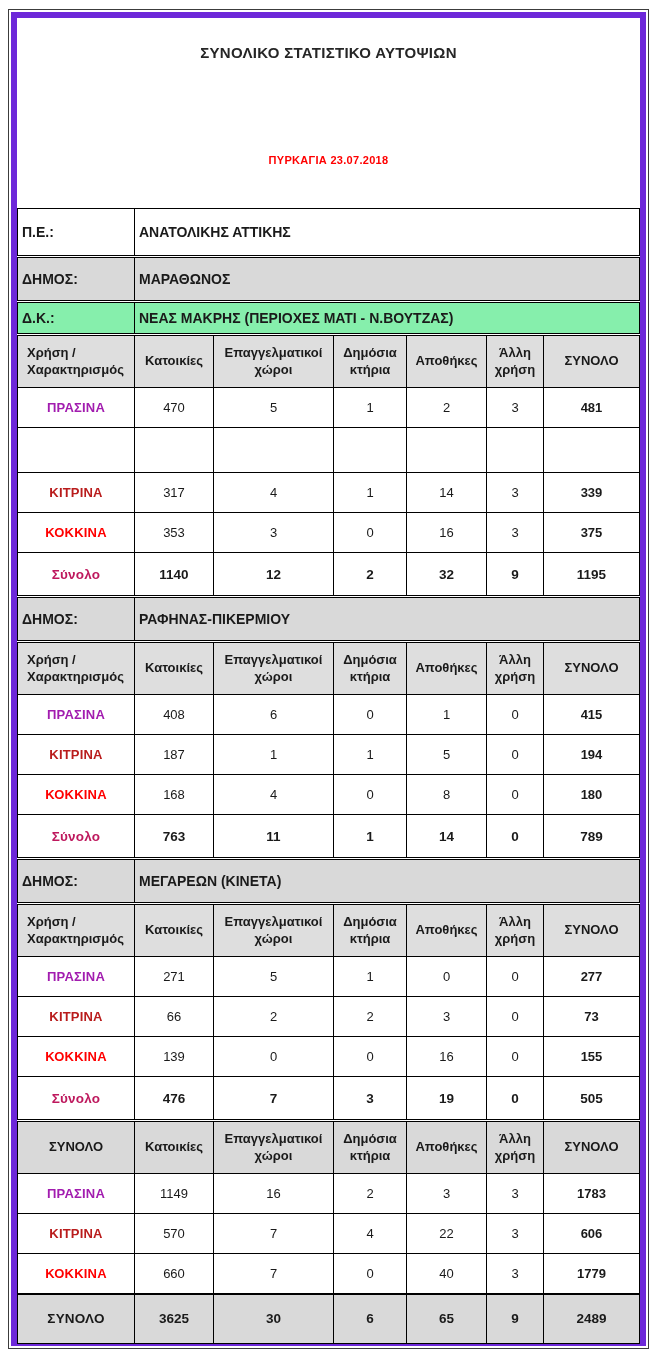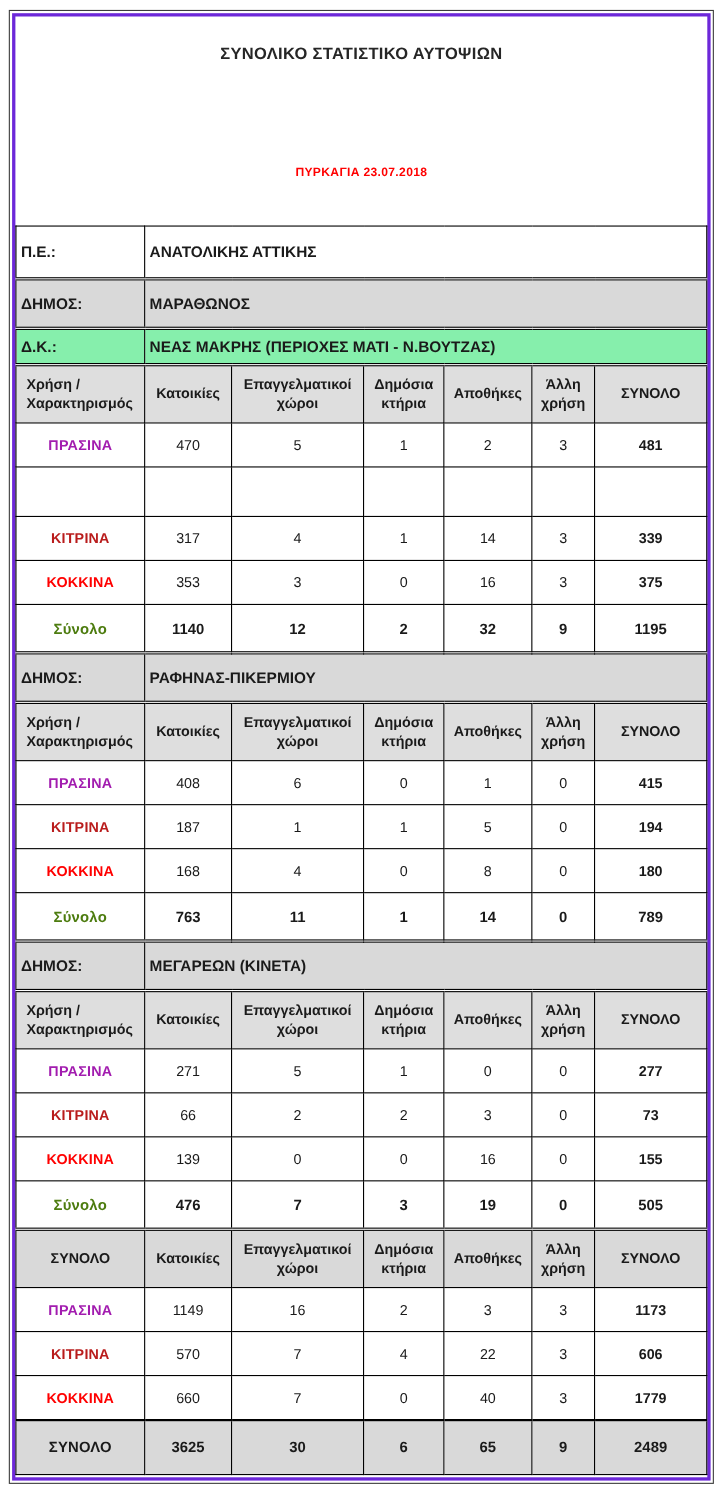--- a/index.html
+++ b/index.html
@@ -6,21 +6,21 @@
   body{
     width:658px;height:1360px;position:relative;overflow:hidden;
     font-family:"Liberation Sans","DejaVu Sans",sans-serif;
     color:#1a1a1a;
   }
   .sheet{
     position:absolute;left:8px;top:9px;width:641px;height:1340px;
     border:1px solid #3c3c3c;padding:2px;box-sizing:border-box;
   }
   .sheet-inner{
-    border:3px solid #6d28d9;width:100%;height:100%;
+    border:6px solid #6d28d9;width:100%;height:100%;
     box-sizing:border-box;background:#fff;
   }
   .title-block{height:190px;position:relative;}
   .doc-title{
     text-align:center;padding-top:26px;font-weight:bold;font-size:15px;
     color:#262626;letter-spacing:.3px;
   }
   .doc-subtitle{
     position:absolute;top:136px;left:0;width:100%;text-align:center;
     font-weight:bold;font-size:11px;color:#ff0000;letter-spacing:.3px;
@@ -51,21 +51,21 @@
   tr.grand-head td.rowhead{text-align:center;padding-left:4px;}
   
   tr.data-row td{height:40px;background:#fff;}
   tr.kind-empty td{height:45px;}
   td.lbl{text-align:left;font-weight:bold;padding-left:9px;letter-spacing:.2px;}
   td.sum{text-align:right;font-weight:bold;padding-right:9px;font-size:13.5px;}
   tr.kind-green td.lbl{color:#a21caf;}
   tr.kind-yellow td.lbl{color:#b91c1c;}
   tr.kind-red td.lbl{color:#ff0000;}
   tr.kind-total td{font-weight:bold;height:44px;font-size:13.5px;}
-  tr.kind-total td.lbl{color:#4d7c0f;}
+  tr.kind-total td.lbl{color:#be185d;}
   tr.kind-grand_total td{
     font-weight:bold;height:50px;background:#d9d9d9;
     border-top:2px solid #000;font-size:13.5px;
   }
   tr.kind-grand_total td.lbl{text-align:center;padding-left:4px;color:#1a1a1a;}
   td.cell-low{vertical-align:bottom;padding-bottom:5px;}
 </style>
 </head>
 <body>
 
@@ -261,21 +261,21 @@
             <td class="colhead">Άλλη χρήση</td>
             <td class="colhead">ΣΥΝΟΛΟ</td>
           </tr>
           <tr class="data-row kind-green">
             <td class="lbl">ΠΡΑΣΙΝΑ</td>
             <td class="val">1149</td>
             <td class="val">16</td>
             <td class="val">2</td>
             <td class="val">3</td>
             <td class="val">3</td>
-            <td class="val sum">1173</td>
+            <td class="val sum">1783</td>
           </tr>
           <tr class="data-row kind-yellow">
             <td class="lbl">ΚΙΤΡΙΝΑ</td>
             <td class="val">570</td>
             <td class="val">7</td>
             <td class="val">4</td>
             <td class="val">22</td>
             <td class="val">3</td>
             <td class="val sum">606</td>
           </tr>

